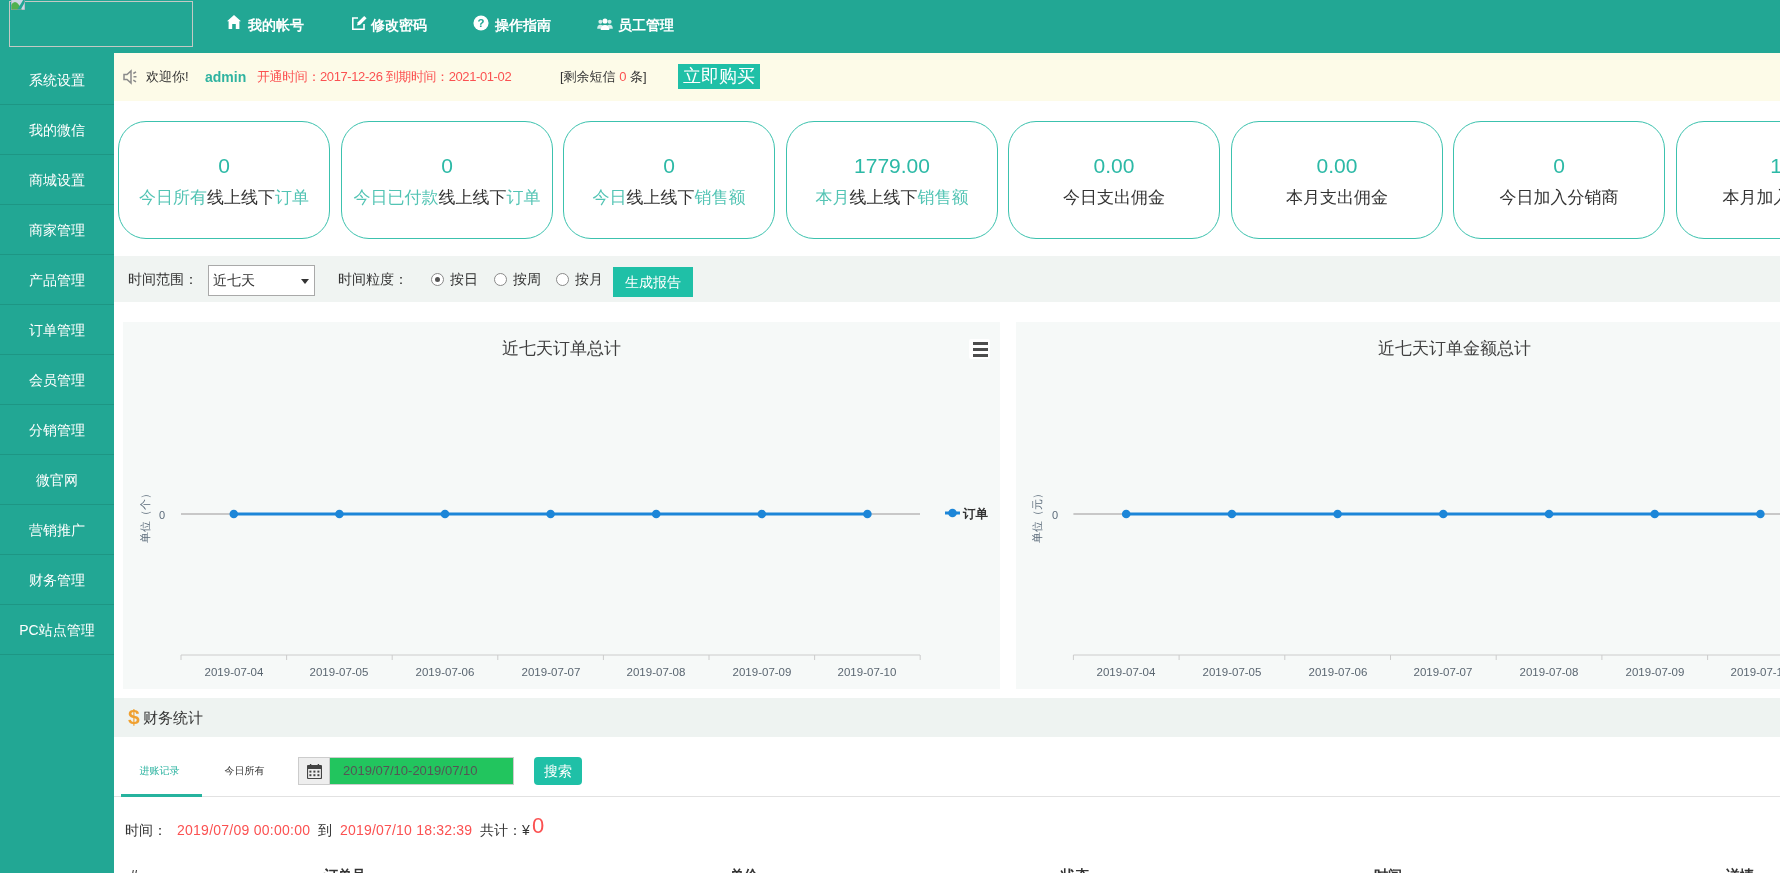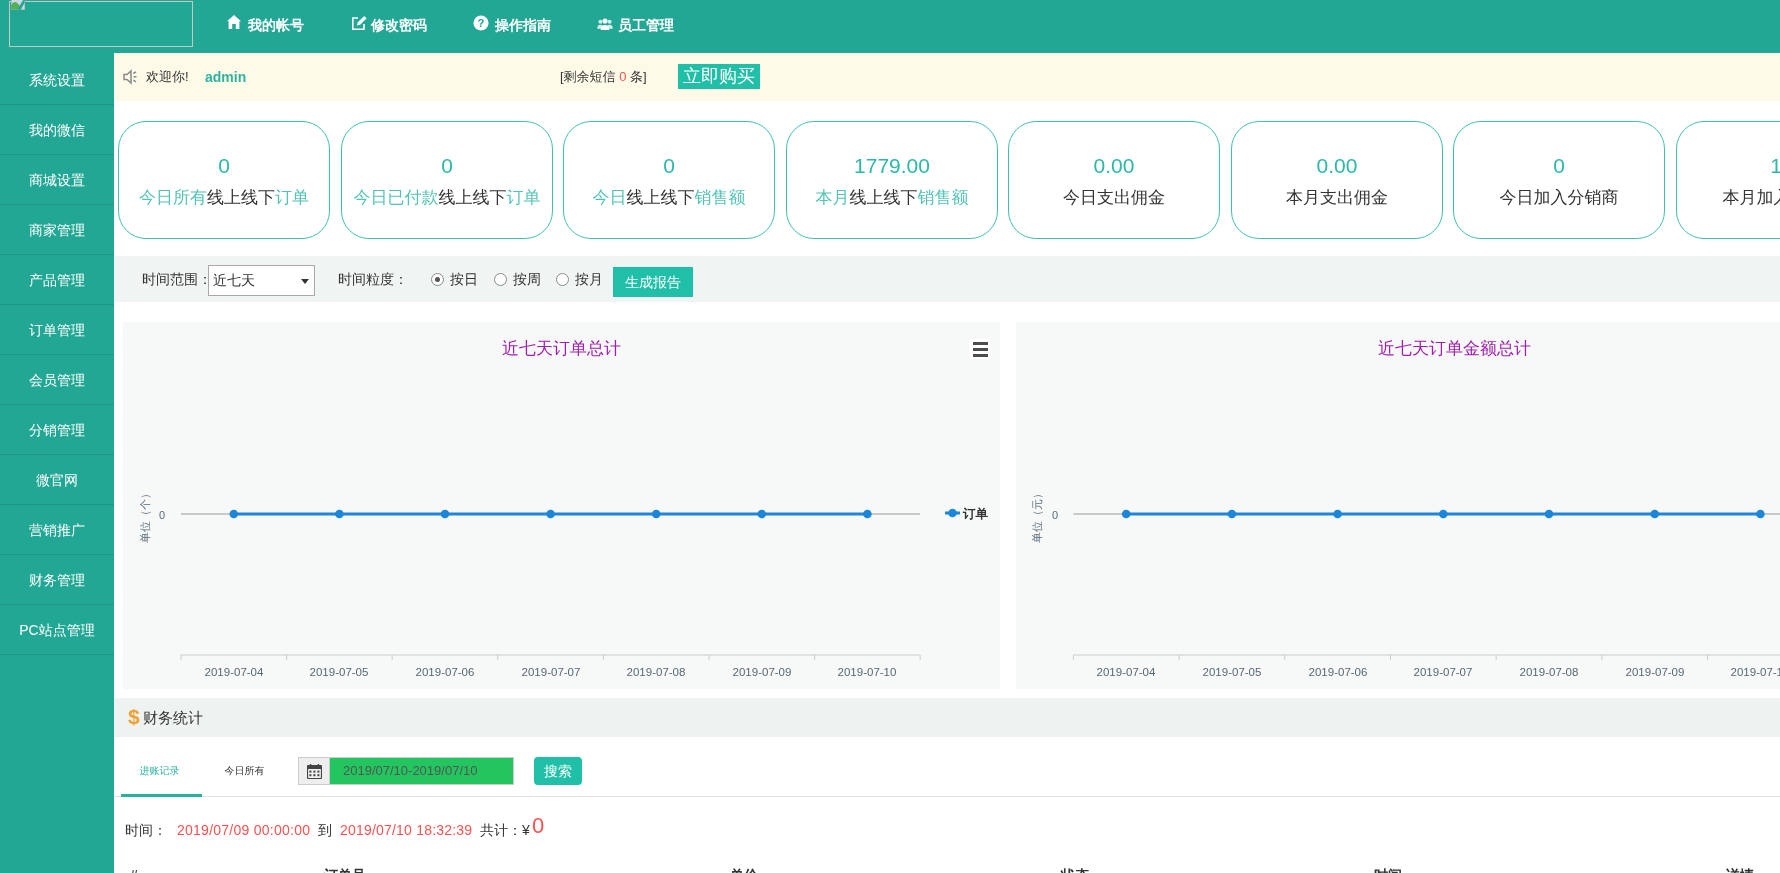--- a/index.html
+++ b/index.html
@@ -31,37 +31,37 @@
 
 
 .card { position:absolute; top:121px; width:212px; height:118px; background:#fff;
   border:1.5px solid #3cc2ae; border-radius:28px; text-align:center; overflow:hidden; }
 .card .num { margin-top:31px; font-size:21px; color:#2cb9a6; line-height:26px; }
 .card .lbl { margin-top:8px; font-size:17px; color:#333; line-height:22px; white-space:nowrap; }
 .card .lt { color:#53c4b4; }
 
 
 #filter { position:absolute; left:114px; top:256px; width:1666px; height:46px; background:#f0f4f2; font-size:14px; color:#333; }
-#filter .lab1 { position:absolute; left:14px; top:0; line-height:46px;margin-left:14px; }
+#filter .lab1 { position:absolute; left:14px; top:0; line-height:46px; }
 #selbox { position:absolute; left:94px; top:9px; width:107px; height:31px; background:#fff; border:1px solid #a9a9a9;
   line-height:29px; padding-left:4px; font-size:14px; color:#333; }
 #selbox .arr { position:absolute; right:5px; top:13px; width:0; height:0; border-left:4px solid transparent;
   border-right:4px solid transparent; border-top:5px solid #333; }
 #filter .lab2 { position:absolute; left:224px; top:0; line-height:46px; }
 .radio { position:absolute; top:17px; width:13px; height:13px; border:1px solid #8a8a8a; border-radius:50%; background:#fff; }
 .radio.sel::after { content:""; position:absolute; left:3px; top:3px; width:5px; height:5px; border-radius:50%; background:#555; }
 .radlab { position:absolute; top:0; line-height:46px; }
 #genbtn { position:absolute; left:499px; top:11px; width:80px; height:30px; line-height:30px; text-align:center;
   background:#1fc0a7; color:#fff; font-size:14px; }
 
 
 .panel { position:absolute; top:322px; height:367px; background:#f6f9f8; }
 #panelL { left:123px; width:877px; }
 #panelR { left:1016px; width:877px; }
-.ctitle { position:absolute; top:338px; height:21px; line-height:21px; font-size:17px; color:#a21caf; }
+.ctitle { position:absolute; top:338px; height:21px; line-height:21px; font-size:17px; color:#404040; }
 .axname { position:absolute; font-size:11px; color:#5b6b7a; transform:rotate(-90deg); white-space:nowrap; text-align:center; }
 .zero { position:absolute; font-size:11px; color:#5b6b7a; }
 .xlab { position:absolute; top:666px; font-size:11.5px; color:#5a6671; width:80px; text-align:center; }
 
 
 #finhead { position:absolute; left:114px; top:698px; width:1666px; height:39px; background:#eef3f1; }
 #finhead .dollar { position:absolute; left:14px; top:7px; font-size:21px; font-weight:bold; color:#f0a030; }
 #finhead .txt { position:absolute; left:29px; top:0; line-height:39px; font-size:15px; color:#333; }
 .tab { position:absolute; top:755px; height:40px; line-height:32px; font-size:10px; color:#333; text-align:center; width:81px; }
 #tabline { position:absolute; left:114px; top:796px; width:1666px; height:1px; background:#e2e2e2; }
@@ -138,20 +138,21 @@
   <div class="item">PC站点管理</div>
 </div>
 
 <div id="welcome">
   <svg style="position:absolute;left:9px;top:16px" width="16" height="16" viewBox="0 0 16 16">
       <path fill="none" stroke="#8a8a8a" stroke-width="1.5" d="M1 5.5 L4 5.5 L8 2 L8 14 L4 10.5 L1 10.5 Z"></path>
       <path fill="none" stroke="#8a8a8a" stroke-width="1.5" d="M10.5 7.8 L13.5 7.8 M10.3 4.5 L13 2.8 M10.3 11.1 L13 12.8"></path>
     </svg>
   <span class="wp" style="left:32px">欢迎你!</span>
   <span class="wp teal-t" style="left:91px;font-size:14px">admin</span>
+  <span class="wp red-t" style="left:143px;letter-spacing:-0.4px">开通时间：2017-12-26 到期时间：2021-01-02</span>
   <span class="wp" style="left:446px">[剩余短信 <span class="red-t">0</span> 条]</span>
   <span id="buybtn">立即购买</span>
 </div>
 
 <div class="card" style="left:118px">
     <div class="num">0</div>
     <div class="lbl"><span class="lt">今日所有</span>线上线下<span class="lt">订单</span></div>
   </div>
 <div class="card" style="left:341px">
     <div class="num">0</div>

